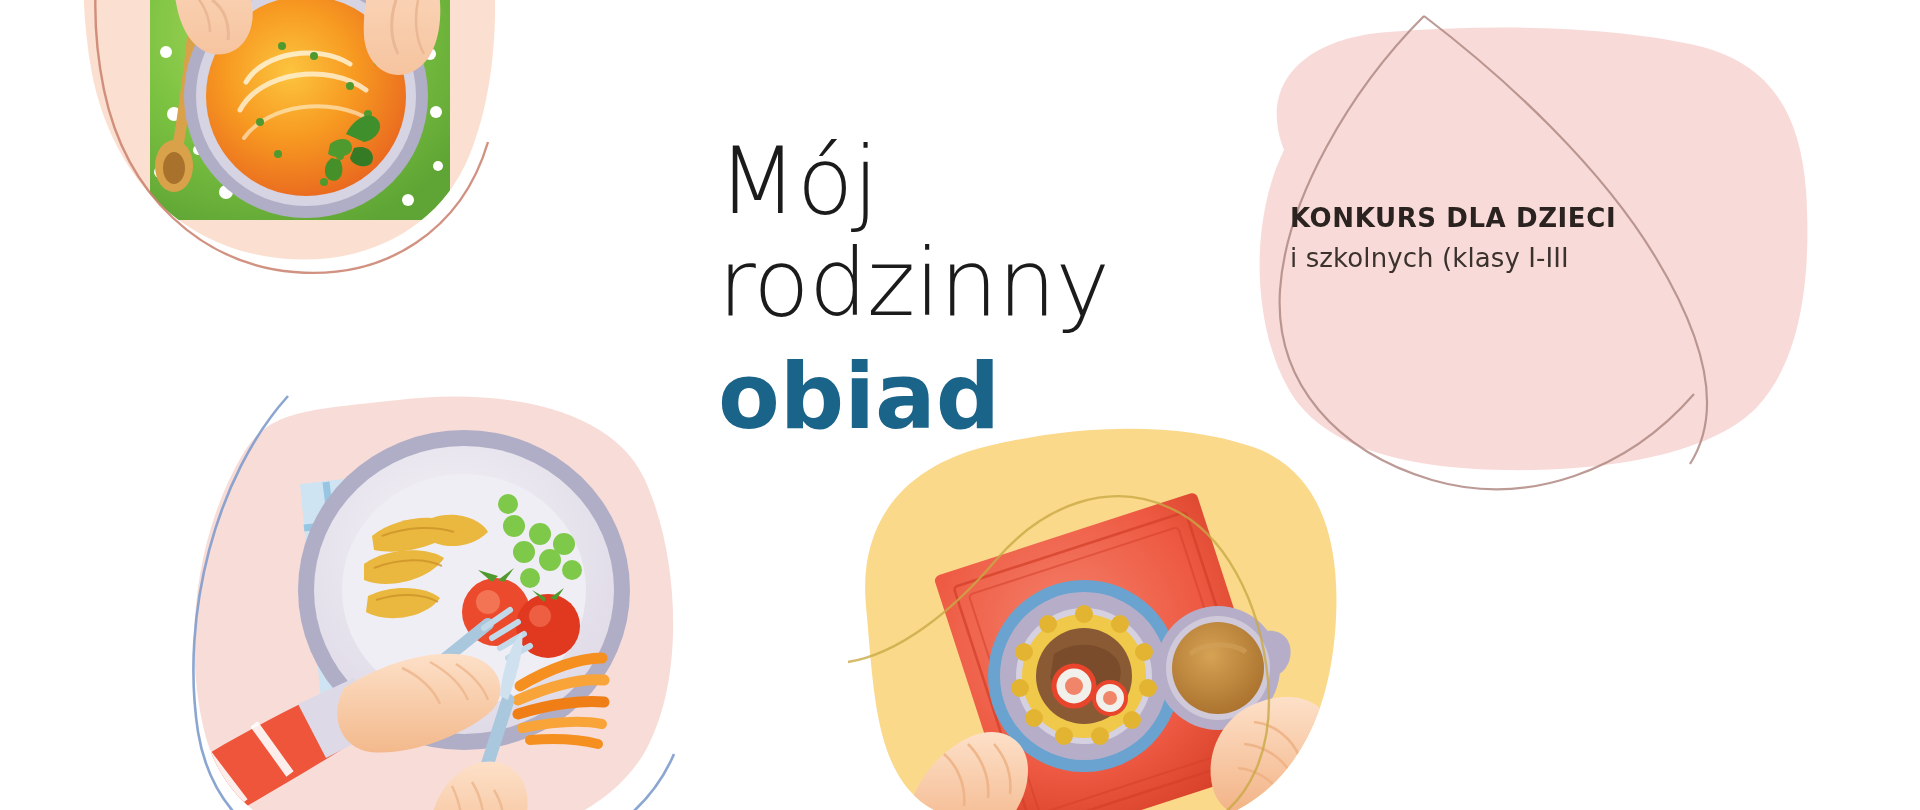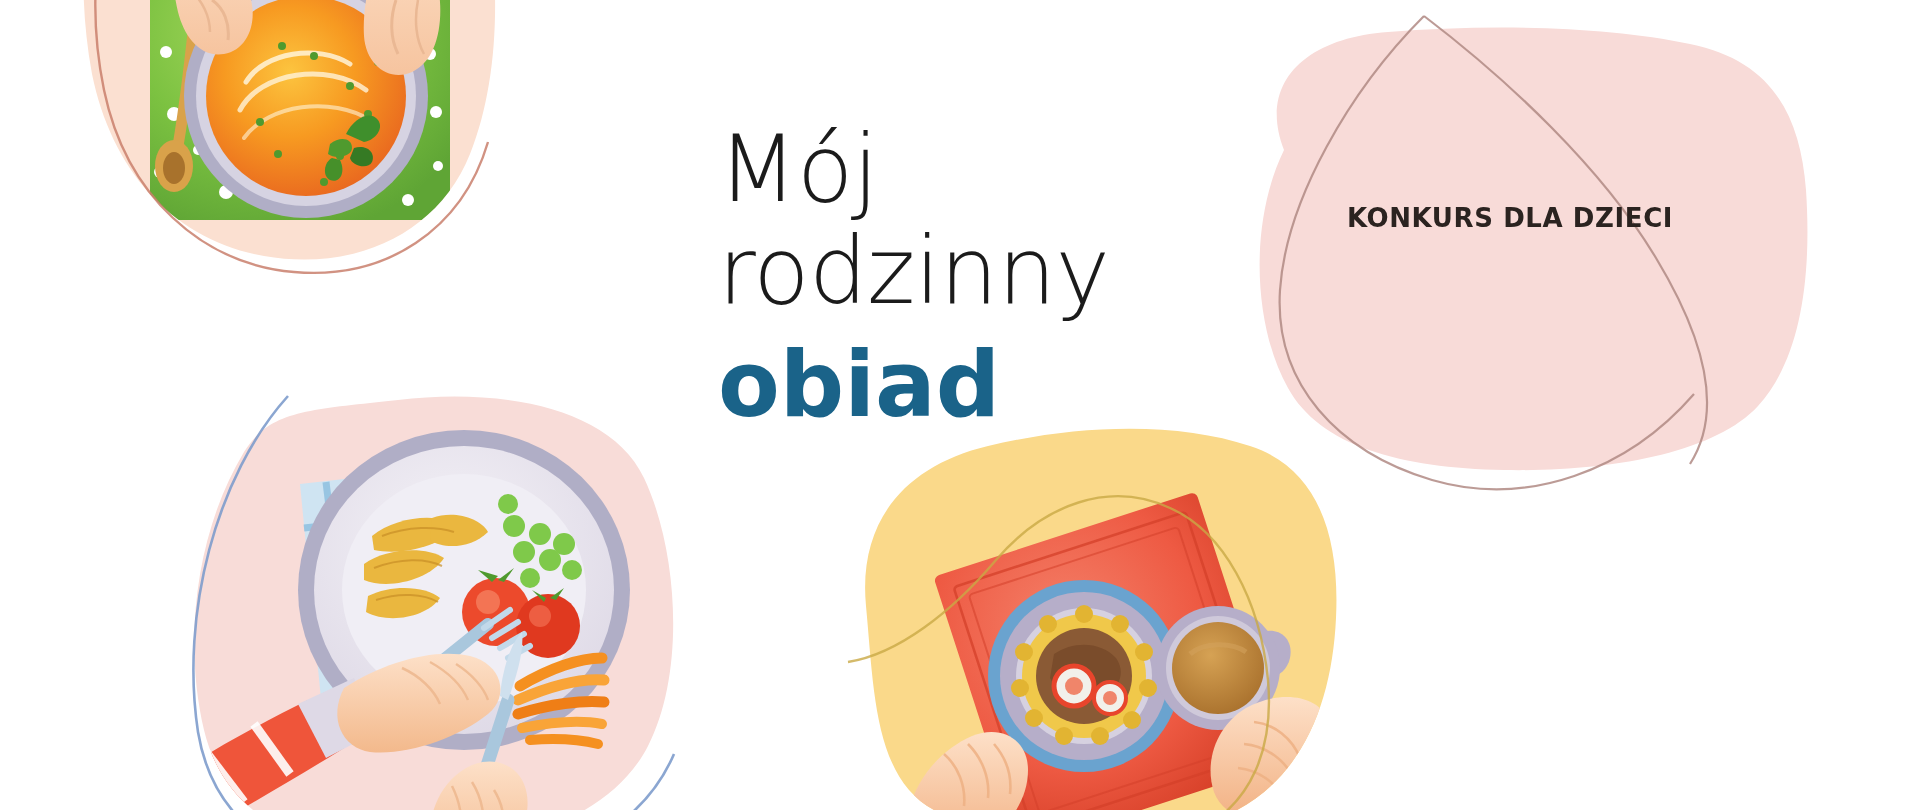--- a/index.html
+++ b/index.html
@@ -20,21 +20,21 @@
     width: 1920px;
     height: 810px;
     background: #ffffff;
     overflow: hidden;
   }
 
   
   #title-block {
     position: absolute;
     left: 718px;
-    top: 124px;
+    top: 136px;
     width: 460px;
     z-index: 40;
   }
   .title-line {
     font-family: "DejaVu Sans", sans-serif;
     font-weight: 300;
     font-size: 92px;
     line-height: 92px;
     letter-spacing: -0.5px;
     color: #1b1b1b;
@@ -58,21 +58,20 @@
     top: 28px;
     width: 600px;
     height: 460px;
     z-index: 30;
   }
   #info-text {
     position: absolute;
     left: 1290px;
     top: 198px;
     width: 440px;
-    text-align: center;
     z-index: 45;
   }
   #info-text .headline {
     font-family: "DejaVu Sans", sans-serif;
     font-weight: 700;
     font-size: 26px;
     line-height: 40px;
     letter-spacing: 0.6px;
     color: #2b2320;
     white-space: nowrap;
@@ -479,20 +478,21 @@
                C 486,426 378,444 276,442 C 172,440 92,418 60,360
                C 26,300 20,196 56,122 Z" fill="#f8dbd8"></path>
       <path d="M196,-12 C 122,62 58,172 52,262 C 46,356 110,424 204,452
                C 300,480 400,442 466,366" fill="none" stroke="#b08a84" stroke-width="2.2" opacity="0.85"></path>
       <path d="M196,-12 C 280,52 374,140 428,230 C 480,316 494,386 462,436" fill="none" stroke="#b08a84" stroke-width="2.2" opacity="0.85"></path>
     </svg>
   </div>
 
   <div id="info-text">
     <div class="headline">KONKURS DLA DZIECI</div>
+    <div class="sub">i szkolnych (klasy I-III</div>
   </div>
 
   <div id="title-block">
     <div class="title-line l1">Mój</div>
     <div class="title-line l2">rodzinny</div>
     <div class="title-line l3">obiad</div>
   </div>
 
 </div>
 

